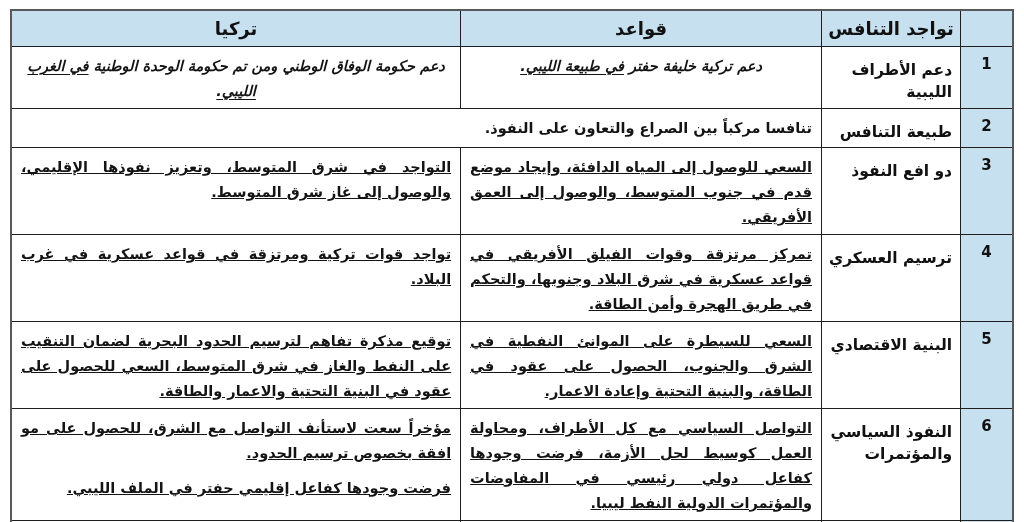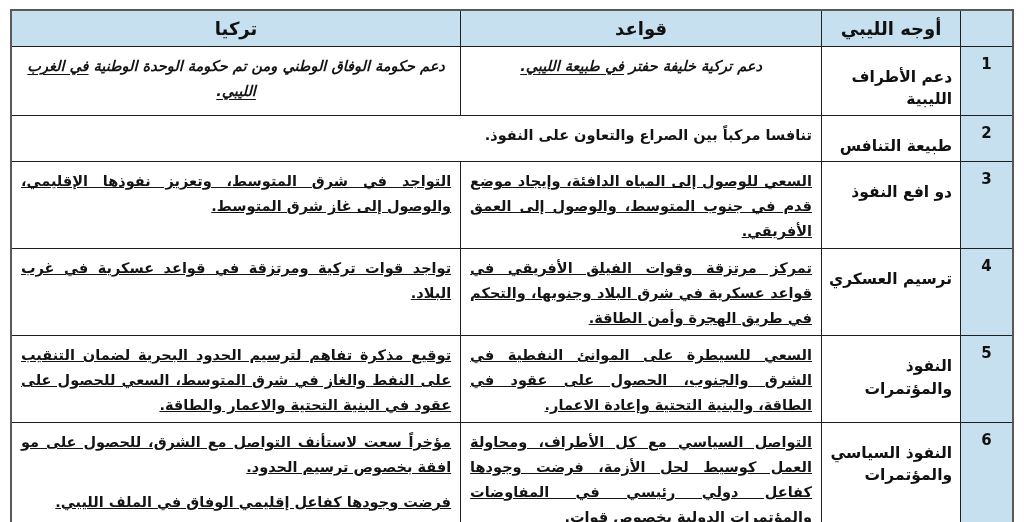--- a/index.html
+++ b/index.html
@@ -49,21 +49,21 @@
     font-size: 15px;
     font-weight: bold;
     color: #111111;
     padding-top: 8px;
   }
   td.aspect {
     text-align: right;
     font-size: 15.5px;
     font-weight: bold;
     color: #111111;
-    padding: 19px 8px 4px 4px;
+    padding: 12px 8px 4px 4px;
     line-height: 1.45;
   }
   td.content {
     font-size: 14.5px;
     font-weight: bold;
     color: #141414;
     padding: 7px 9px 4px 9px;
     line-height: 1.72;
   }
   .para { margin: 0 0 10px 0; }
@@ -91,21 +91,21 @@
   <table class="comparison">
     <colgroup>
       <col class="c-num">
       <col class="c-aspect">
       <col class="c-russia">
       <col class="c-turkey">
     </colgroup>
     <thead>
       <tr>
         <th></th>
-        <th>أوجه الليبي</th>
+        <th>تواجد التنافس</th>
         <th>قواعد</th>
         <th>تركيا</th>
       </tr>
     </thead>
     <tbody>
         <tr class="align-center">
           <td class="num">1</td>
           <td class="aspect">دعم الأطراف الليبية</td>
           <td class="content">
             <div class="para"><span>دعم تركية خليفة حفتر </span><span class="u">في طبيعة الليبي.</span></div>
@@ -136,37 +136,37 @@
           <td class="aspect">ترسيم العسكري</td>
           <td class="content">
             <div class="para"><span>تمركز مرتزقة وقوات الفيلق الأفريقي في قواعد عسكرية في شرق البلاد وجنوبها، والتحكم في طريق الهجرة وأمن الطاقة.</span></div>
           </td>
           <td class="content">
             <div class="para"><span>تواجد قوات تركية ومرتزقة في قواعد عسكرية في غرب البلاد.</span></div>
           </td>
         </tr>
         <tr class="align-justify">
           <td class="num">5</td>
-          <td class="aspect">النفوذ والمؤتمرات</td>
+          <td class="aspect">البنية الاقتصادي</td>
           <td class="content">
             <div class="para"><span>السعي للسيطرة على الموانئ النفطية في الشرق والجنوب، الحصول على عقود في الطاقة، والبنية التحتية وإعادة الاعمار.</span></div>
           </td>
           <td class="content">
             <div class="para"><span>توقيع مذكرة تفاهم لترسيم الحدود البحرية لضمان التنقيب على النفط والغاز في شرق المتوسط، السعي للحصول على عقود في البنية التحتية والاعمار والطاقة.</span></div>
           </td>
         </tr>
         <tr class="align-justify">
           <td class="num">6</td>
           <td class="aspect">النفوذ السياسي والمؤتمرات</td>
           <td class="content">
-            <div class="para"><span>التواصل السياسي مع كل الأطراف، ومحاولة العمل كوسيط لحل الأزمة، فرضت وجودها كفاعل دولي رئيسي في المفاوضات والمؤتمرات الدولية بخصوص قوات.</span></div>
+            <div class="para"><span>التواصل السياسي مع كل الأطراف، ومحاولة العمل كوسيط لحل الأزمة، فرضت وجودها كفاعل دولي رئيسي في المفاوضات والمؤتمرات الدولية النفط ليبيا.</span></div>
           </td>
           <td class="content">
             <div class="para"><span>مؤخراً سعت لاستأنف التواصل مع الشرق، للحصول على مو افقة بخصوص ترسيم الحدود.</span></div>
-            <div class="para"><span>فرضت وجودها كفاعل إقليمي الوفاق في الملف الليبي.</span></div>
+            <div class="para"><span>فرضت وجودها كفاعل إقليمي حفتر في الملف الليبي.</span></div>
           </td>
         </tr>
         <tr class="align-justify">
           <td class="num">7</td>
           <td class="aspect">التنافس الإقليمي والدولي</td>
           <td class="content"></td>
           <td class="content"></td>
         </tr>
       </tbody>
   </table>

